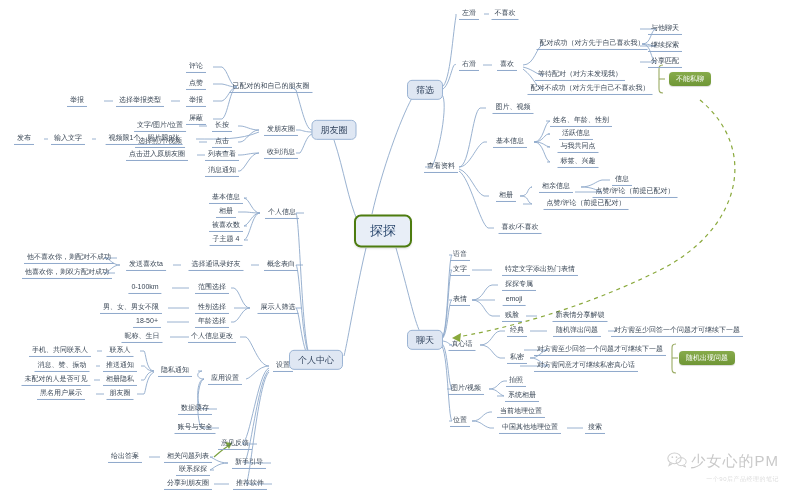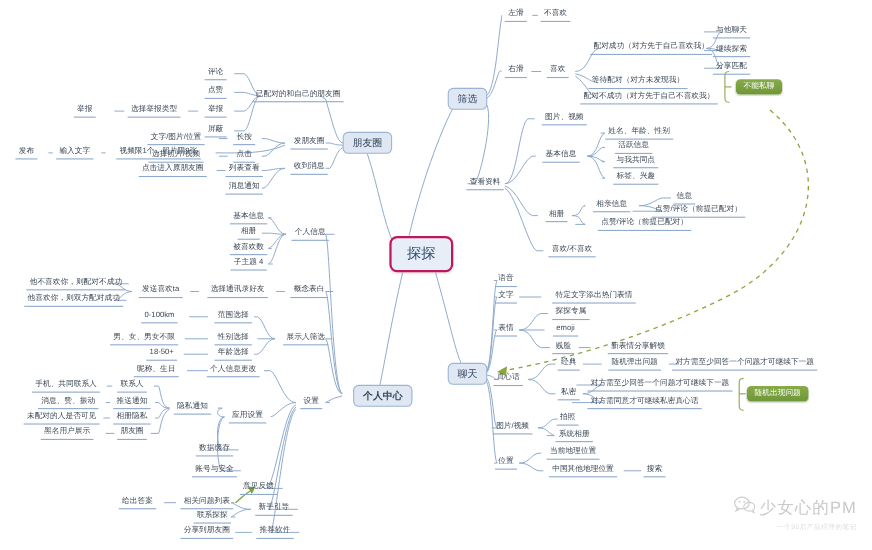--- a/index.html
+++ b/index.html
@@ -16,21 +16,21 @@
   .node{
     position:absolute;
     white-space:nowrap;
     color:#33404e;
     line-height:1.15;
     transform:translate(-50%,-50%);
   }
   
   .n-root{
     background:#e8eef7;
-    border:2px solid #be185d;
+    border:2px solid #4d7c0f;
     border-radius:7px;
     padding:7px 14px;
     font-size:13px;
     color:#2d4a70;
     box-shadow:0 1px 2px rgba(0,0,0,.10);
   }
   
   .n-l1{
     background:#dfe7f3;
     border:1px solid #9bb4d4;
@@ -223,21 +223,21 @@
       <path d="M214 457 C 220 452 224 448 230 445"></path>
     </g>
     <path d="M232 443 L 225 442 L 229 449 Z" fill="#7ba23f"></path>
   </svg>
 
   <div id="nodes-layer">
       <div class="node n-root" style="left: 383px; top: 231px;">探探</div>
       <div class="node n-l1" style="left: 334px; top: 130px;">朋友圈</div>
       <div class="node n-l1" style="left: 425px; top: 90px;">筛选</div>
       <div class="node n-l1" style="left: 425px; top: 340px;">聊天</div>
-      <div class="node n-l1" style="left: 348px; top: 360px; font-weight: bold;">个人中心</div>
+      <div class="node n-l1" style="left: 316px; top: 360px;">个人中心</div>
       <div class="node n-plain" style="left: 271px; top: 87px;">已配对的和自己的朋友圈</div>
       <div class="node n-plain" style="left: 196px; top: 67px;">评论</div>
       <div class="node n-plain" style="left: 196px; top: 84px;">点赞</div>
       <div class="node n-plain" style="left: 196px; top: 101px;">举报</div>
       <div class="node n-plain" style="left: 196px; top: 119px;">屏蔽</div>
       <div class="node n-plain" style="left: 140px; top: 101px;">选择举报类型</div>
       <div class="node n-plain" style="left: 77px; top: 101px;">举报</div>
       <div class="node n-plain" style="left: 281px; top: 130px;">发朋友圈</div>
       <div class="node n-plain" style="left: 222px; top: 126px;">长按</div>
       <div class="node n-plain" style="left: 160px; top: 126px;">文字/图片/位置</div>

